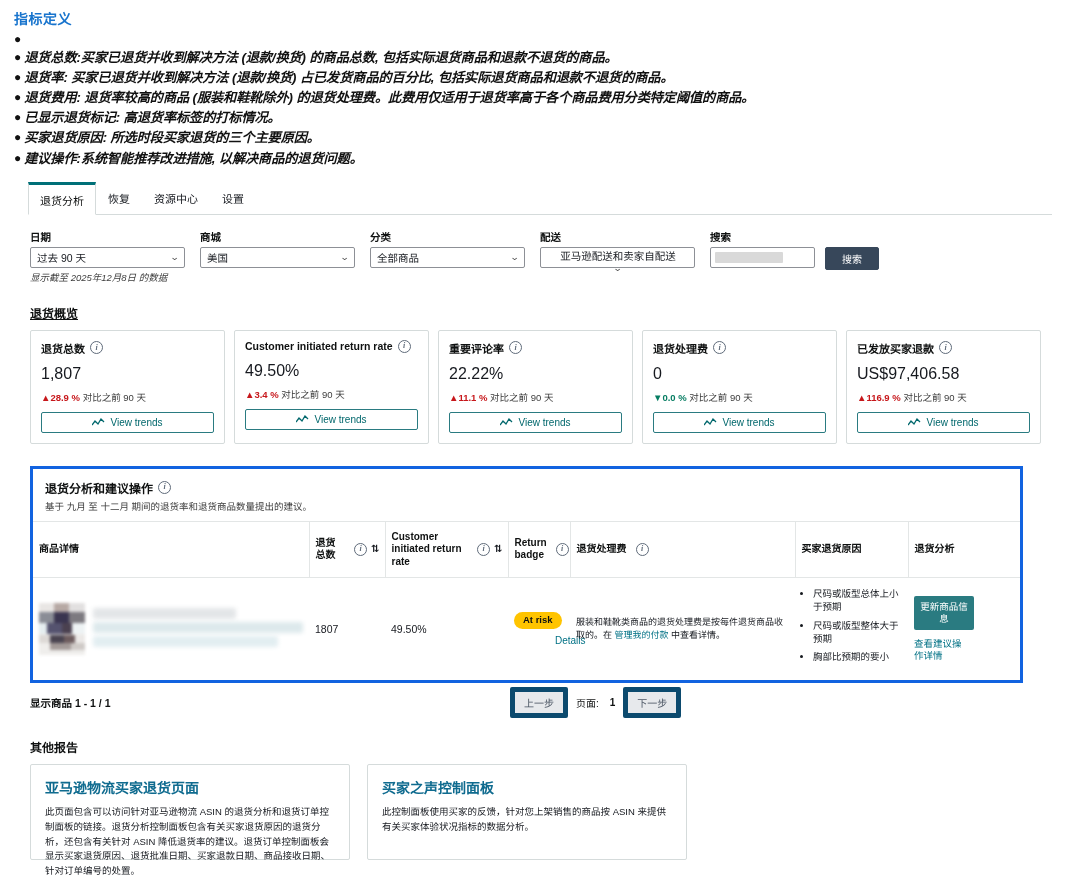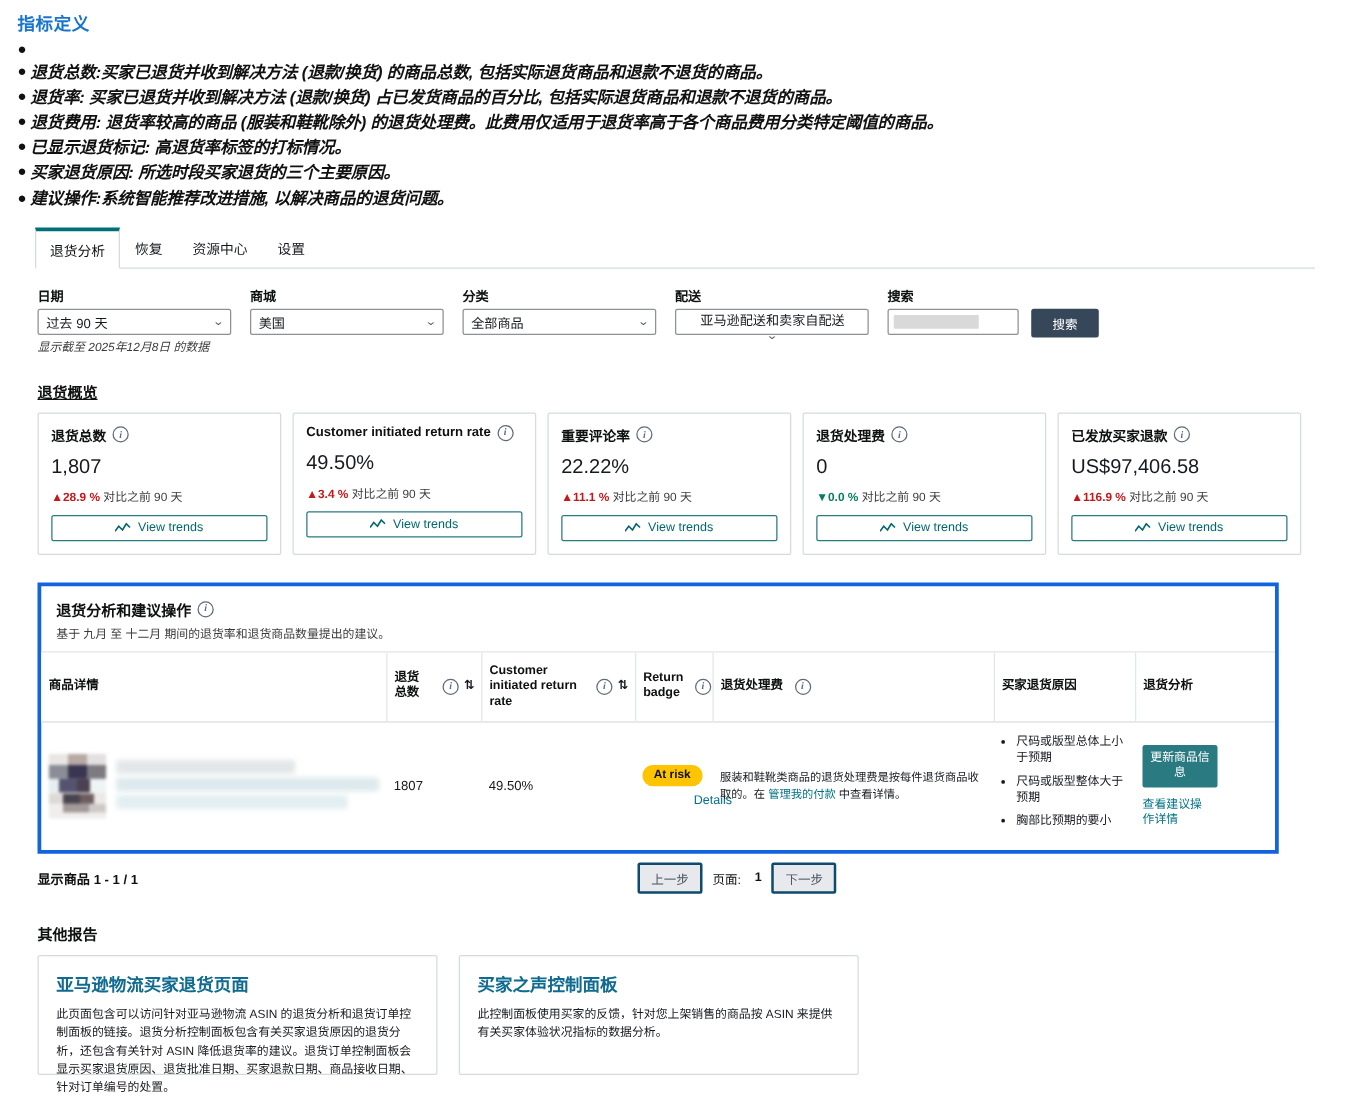--- a/index.html
+++ b/index.html
@@ -168,21 +168,21 @@
   .action-link{display:block;color:#007185;font-size:9.5px;line-height:1.3;cursor:pointer;width:56px;}
 
   
   .pager{
     margin:8px 0 0 30px;width:993px;box-sizing:border-box;
     display:flex;align-items:center;position:relative;height:22px;
   }
   .pager-count{font-size:10.5px;font-weight:bold;color:#0f1111;}
   .pager-ctrls{position:absolute;left:480px;display:flex;align-items:center;gap:8px;}
   .pg-btn{
-    background:#e7e9ec;border:2px solid #0c4a6e;border-radius:2px;
+    background:#e7e9ec;border:5px solid #0c4a6e;border-radius:2px;
     font-size:10px;color:#4b5563;padding:3px 9px;cursor:pointer;
   }
   .pg-label{font-size:10px;color:#0f1111;}
   .pg-num{font-size:10px;color:#0f1111;font-weight:bold;margin-left:3px;}
 
   
   .rep-title{margin:25px 0 9px 30px;font-size:12px;font-weight:bold;color:#0f1111;}
   .rep-cards{margin-left:30px;display:flex;gap:17px;}
   .rep-card{
     width:320px;height:96px;box-sizing:border-box;

